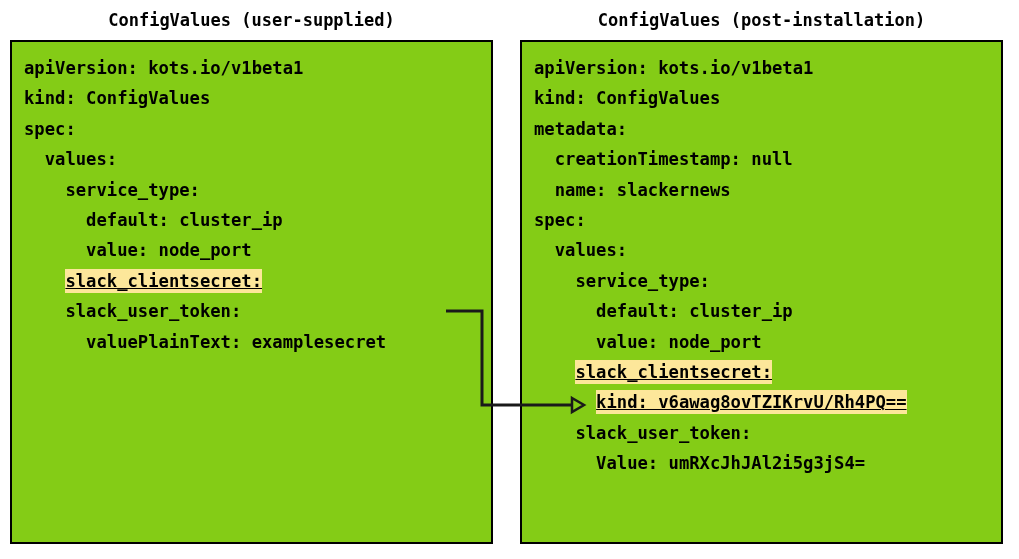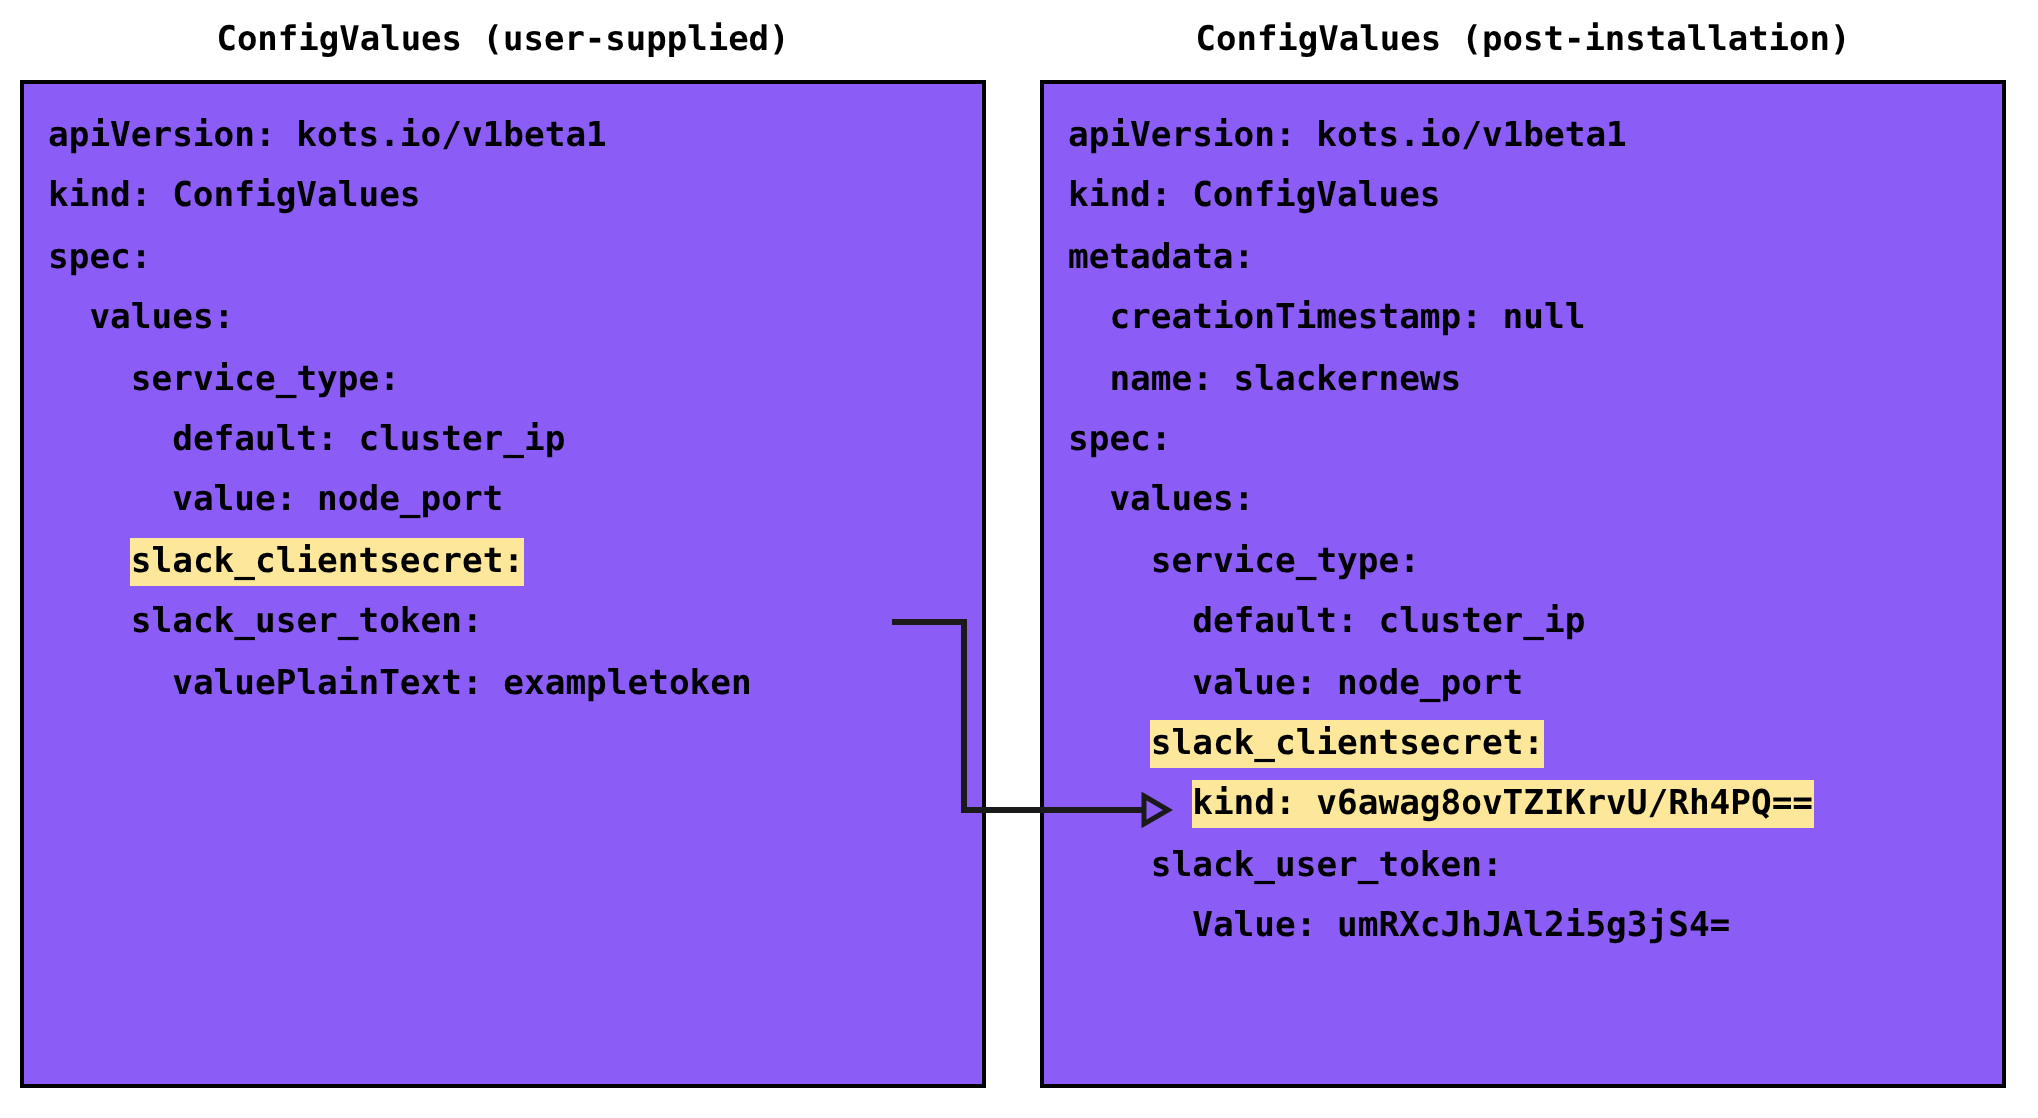--- a/index.html
+++ b/index.html
@@ -27,21 +27,21 @@
     line-height: 24px;
   }
   #title-left  { left: 10px;  width: 483px; }
   #title-right { left: 520px; width: 483px; }
 
   .code-box {
     position: absolute;
     top: 40px;
     height: 504px;
     box-sizing: border-box;
-    background: #8b5cf6;
+    background: #84cc16;
     border: 2px solid #000000;
     overflow: hidden;
   }
   #box-left  { left: 10px;  width: 483px; }
   #box-right { left: 520px; width: 483px; }
 
   .code-lines {
     position: absolute;
     left: 12px;
     top: 11px;
@@ -56,20 +56,21 @@
     font-weight: bold;
     color: #000000;
   }
   .code-line > .seg {
     display: inline;
     padding: 2px 0;
     white-space: pre;
   }
   .code-line.hl > .seg {
     background: #fde79a;
+    text-decoration: underline;
   }
 
   
   #connector {
     position: absolute;
     left: 0;
     top: 0;
     width: 1019px;
     height: 559px;
     pointer-events: none;
@@ -84,21 +85,21 @@
   <div class="code-lines" id="lines-left">
       <div class="code-line"><span class="seg">apiVersion: kots.io/v1beta1</span></div>
       <div class="code-line"><span class="seg">kind: ConfigValues</span></div>
       <div class="code-line"><span class="seg">spec:</span></div>
       <div class="code-line"><span class="indent">  </span><span class="seg">values:</span></div>
       <div class="code-line"><span class="indent">    </span><span class="seg">service_type:</span></div>
       <div class="code-line"><span class="indent">      </span><span class="seg">default: cluster_ip</span></div>
       <div class="code-line"><span class="indent">      </span><span class="seg">value: node_port</span></div>
       <div class="code-line hl"><span class="indent">    </span><span class="seg">slack_clientsecret:</span></div>
       <div class="code-line"><span class="indent">    </span><span class="seg">slack_user_token:</span></div>
-      <div class="code-line"><span class="indent">      </span><span class="seg">valuePlainText: exampletoken</span></div>
+      <div class="code-line"><span class="indent">      </span><span class="seg">valuePlainText: examplesecret</span></div>
     </div>
 </div>
 
 <div class="panel-title" id="title-right">ConfigValues (post-installation)</div>
 
 <div class="code-box" id="box-right">
   <div class="code-lines" id="lines-right">
       <div class="code-line"><span class="seg">apiVersion: kots.io/v1beta1</span></div>
       <div class="code-line"><span class="seg">kind: ConfigValues</span></div>
       <div class="code-line"><span class="seg">metadata:</span></div>

